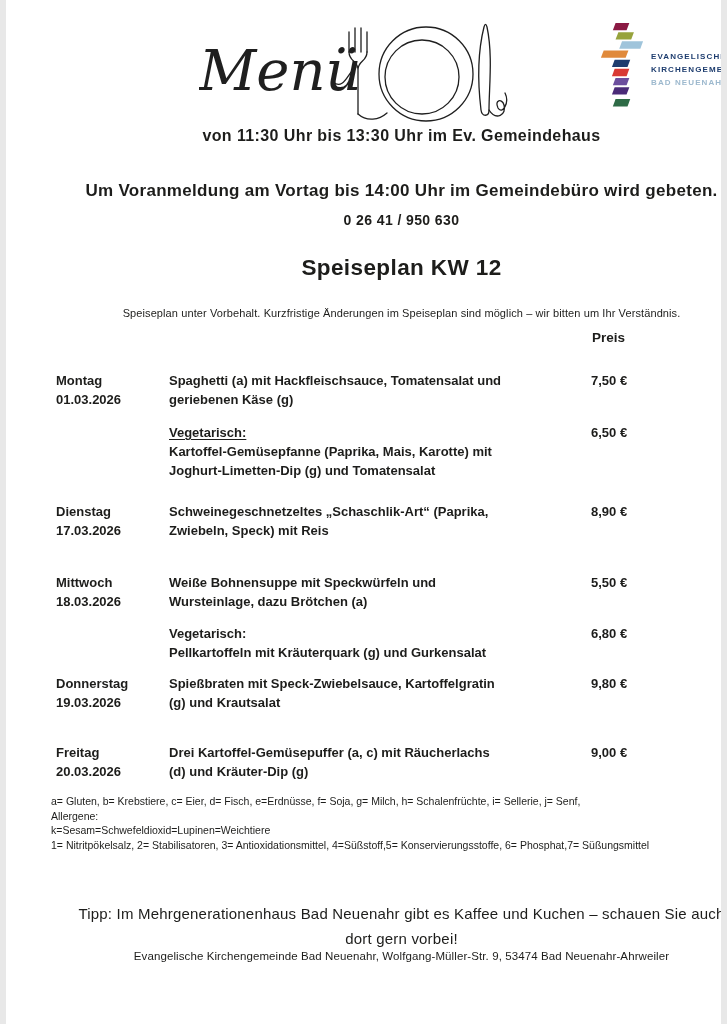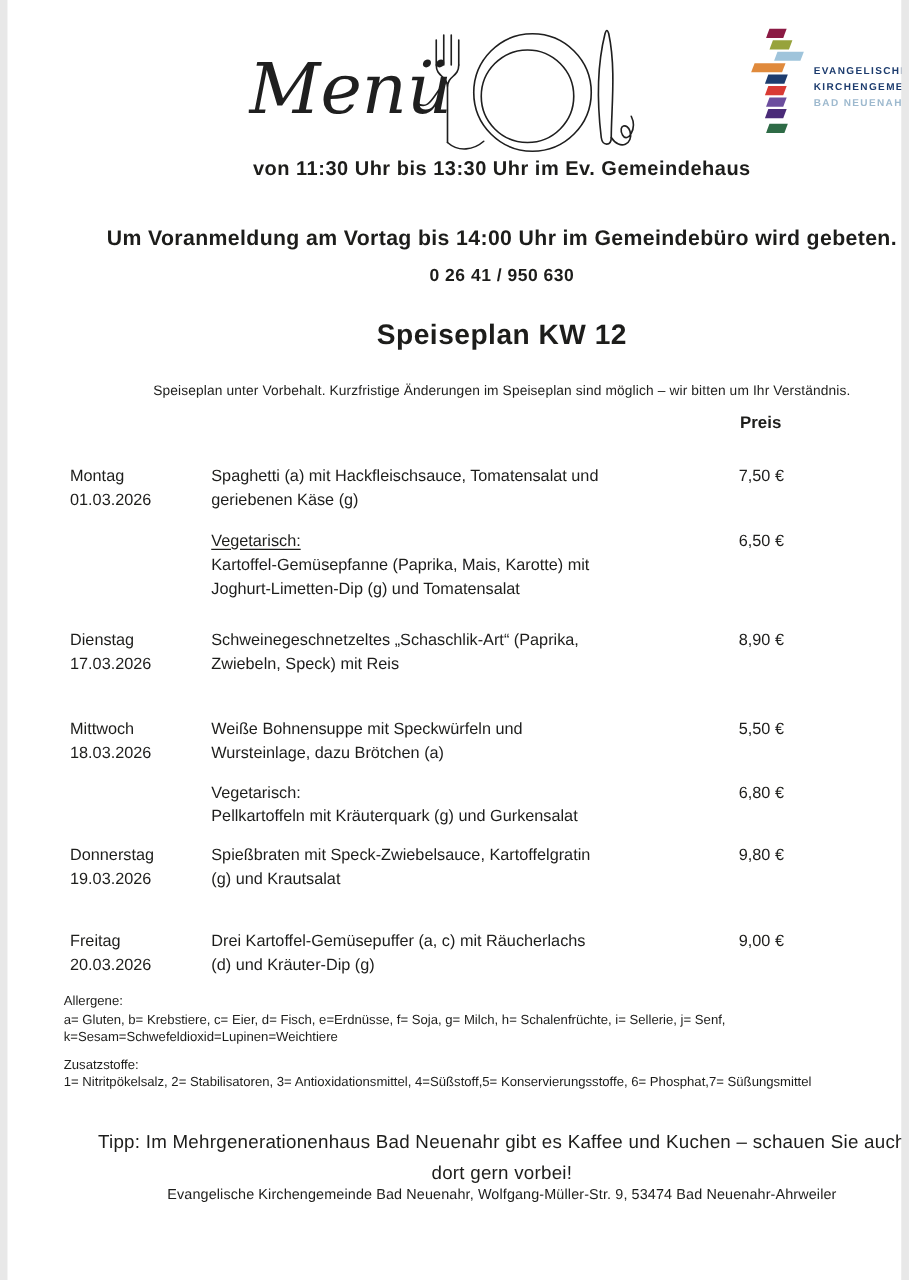--- a/index.html
+++ b/index.html
@@ -23,21 +23,21 @@
   .center{position:absolute;left:0;width:727px;text-align:center;margin-left:32px;}
   .hours{top:127px;font-size:16px;font-weight:bold;letter-spacing:0.4px;}
   .reservation{top:181px;font-size:17px;font-weight:bold;letter-spacing:0.3px;text-align:center;}
   .phone{top:212px;font-size:14px;font-weight:bold;letter-spacing:0.4px;}
   .title{top:255px;font-size:22.5px;font-weight:bold;letter-spacing:0.4px;}
   .disclaimer{top:307px;font-size:11px;letter-spacing:0.1px;}
   .price-header{position:absolute;left:586px;top:330px;font-size:13.5px;font-weight:bold;}
   
   .menu-table{position:absolute;left:50px;top:371px;width:630px;}
   .row{display:grid;grid-template-columns:113px 422px 80px;align-items:start;}
-  .day,.date,.dish,.veg,.price{font-size:13px;line-height:19px;}
+  .day,.date,.dish,.veg,.price{font-size:13px;line-height:19px;font-weight:bold;}
   .dish{white-space:pre-line;max-width:380px;}
   .veg.u{text-decoration:underline;text-underline-offset:2px;}
   
   .smallprint{position:absolute;left:45px;top:794px;font-size:10.5px;line-height:14.5px;width:640px;}
   .smallprint .block2{margin-top:7px;}
   
   .tip{top:901px;font-size:15px;font-weight:normal;line-height:25px;white-space:pre-line;letter-spacing:0.2px;}
   .footer{top:950px;font-size:11.5px;letter-spacing:0.1px;}
   svg text{user-select:none;}
 </style>
@@ -158,24 +158,23 @@
         <div class="day">Freitag</div>
         <div class="date">20.03.2026</div>
       </div>
       <div class="dish">Drei Kartoffel-Gemüsepuffer (a, c) mit Räucherlachs
 (d) und Kräuter-Dip (g)</div>
       <div class="price">9,00 €</div>
     </div>
   </div>
 
   <div class="smallprint">
+    <div>a= Gluten, b= Krebstiere, c= Eier, d= Fisch, e=Erdnüsse, f= Soja, g= Milch, h= Schalenfrüchte, i= Sellerie, j= Senf,</div>
     <div>Allergene:</div>
-    <div>a= Gluten, b= Krebstiere, c= Eier, d= Fisch, e=Erdnüsse, f= Soja, g= Milch, h= Schalenfrüchte, i= Sellerie, j= Senf,</div>
     <div>k=Sesam=Schwefeldioxid=Lupinen=Weichtiere</div>
-    <div class="block2">Zusatzstoffe:</div>
     <div>1= Nitritpökelsalz, 2= Stabilisatoren, 3= Antioxidationsmittel, 4=Süßstoff,5= Konservierungsstoffe, 6= Phosphat,7= Süßungsmittel</div>
   </div>
 
   <div class="center tip">Tipp: Im Mehrgenerationenhaus Bad Neuenahr gibt es Kaffee und Kuchen – schauen Sie auch
 dort gern vorbei!</div>
   <div class="center footer">Evangelische Kirchengemeinde Bad Neuenahr, Wolfgang-Müller-Str. 9, 53474 Bad Neuenahr-Ahrweiler</div>
 
 </div>
 
 </body></html>

